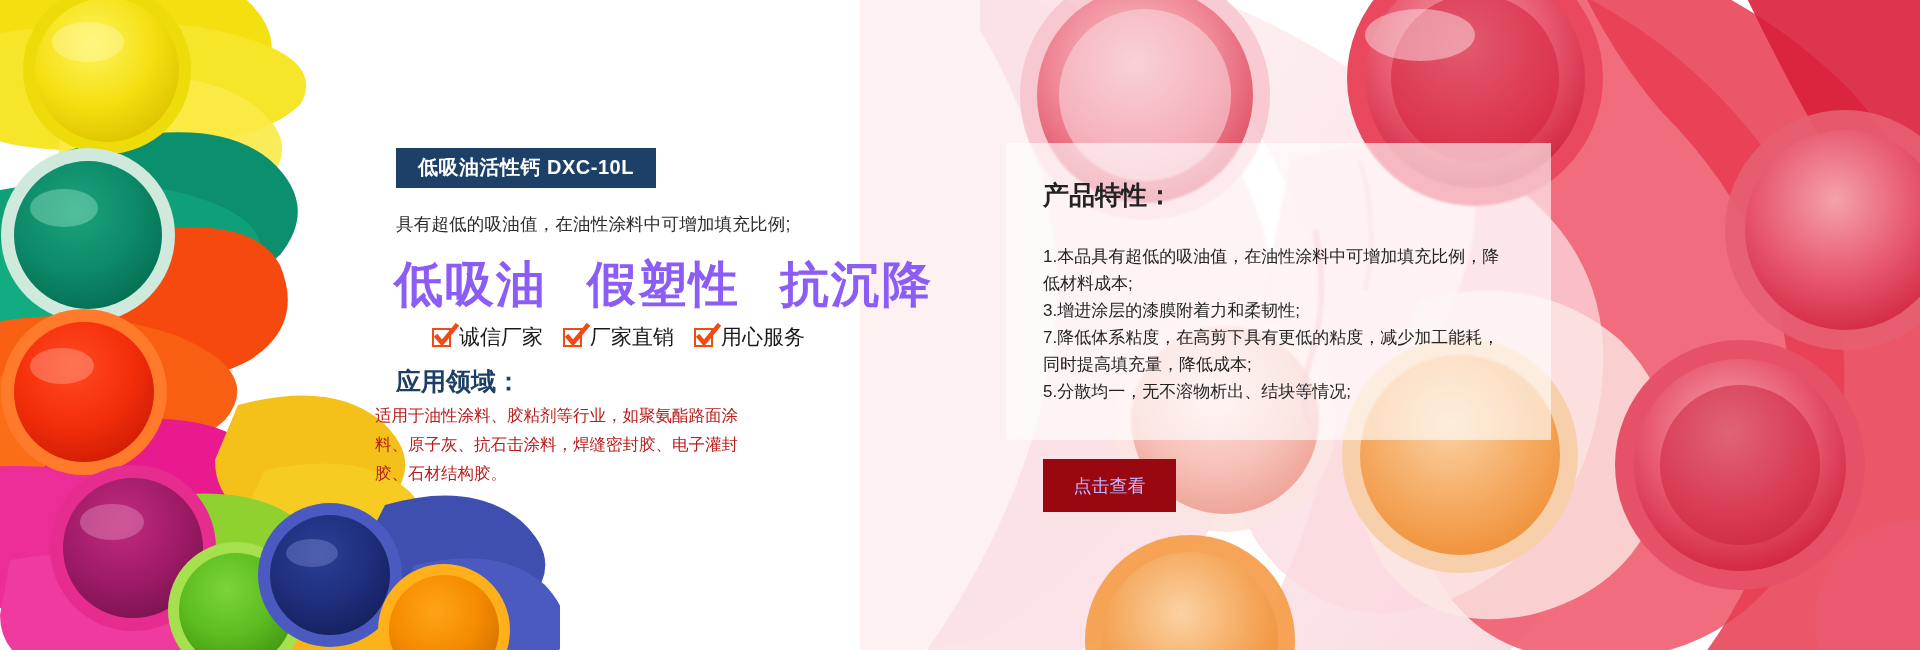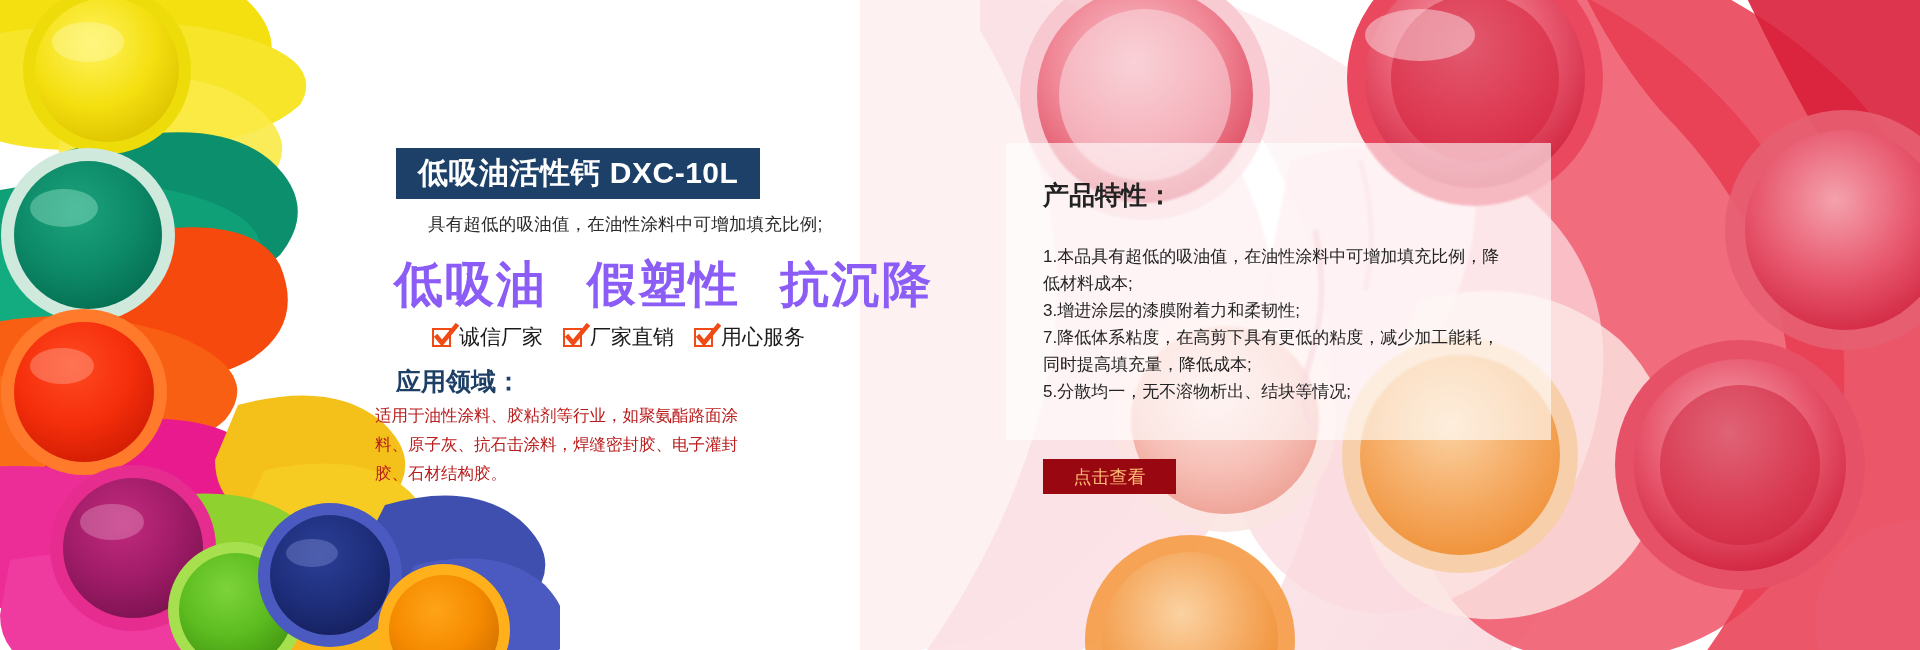--- a/index.html
+++ b/index.html
@@ -15,29 +15,29 @@
   
   .art-left { position:absolute; left:0; top:0; width:560px; height:650px; overflow:hidden; }
   .art-right { position:absolute; right:0; top:0; width:1060px; height:650px; overflow:hidden; }
 
   
   .content { position:absolute; left:0; top:0; width:1920px; height:650px; }
 
   .title-chip{
     position:absolute; left:396px; top:148px;
     background:#1d4068; color:#ffffff;
-    font-size:30px; font-weight:bold; letter-spacing:.5px;
+    font-size:20px; font-weight:bold; letter-spacing:.5px;
     padding:8px 22px 10px 22px;
     line-height:1.1;
     white-space:nowrap;
   }
 
   .subline{
     position:absolute; left:396px; top:212px;
-    font-size:17.5px; color:#2b2b2b; white-space:nowrap; letter-spacing:.2px;margin-left:32px;
+    font-size:17.5px; color:#2b2b2b; white-space:nowrap; letter-spacing:.2px;
   }
 
   .bigline{
     position:absolute; left:394px; top:252px;
     font-size:49px; font-weight:bold; color:#8b5cf6;
     white-space:nowrap; letter-spacing:2px;
     display:flex; gap:40px;
   }
 
   .badges{
@@ -73,22 +73,22 @@
     font-size:26px; font-weight:bold; color:#222; white-space:nowrap;text-align:center;
   }
   .card-list{
     position:absolute; left:1043px; top:243px; width:470px;
     font-size:17px; line-height:27px; color:#242424;
   }
   .card-list div{ white-space:normal; }
 
   .cta{
     position:absolute; left:1043px; top:459px;
-    width:133px; height:35px;
-    background:#990711; color:#fdba74;
+    width:133px; height:53px;
+    background:#990711; color:#c4b5fd;
     font-size:18px; display:flex; align-items:center; justify-content:center;
     cursor:pointer; border:none;
     font-family:Liberation Serif, serif;
   }
 </style>
 </head>
 <body>
 
 <div id="stage">
 

